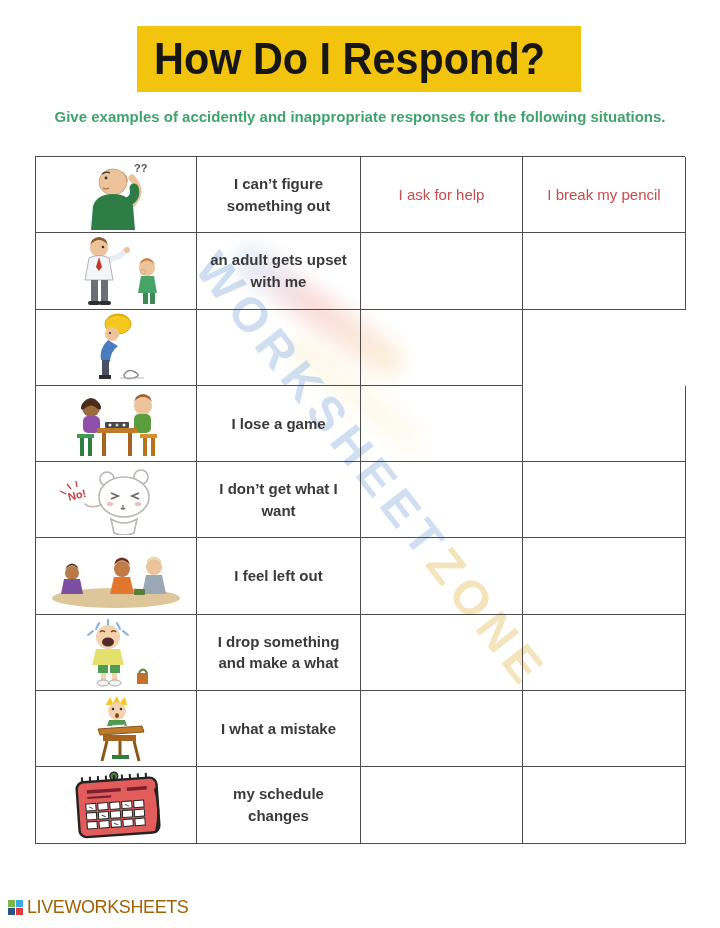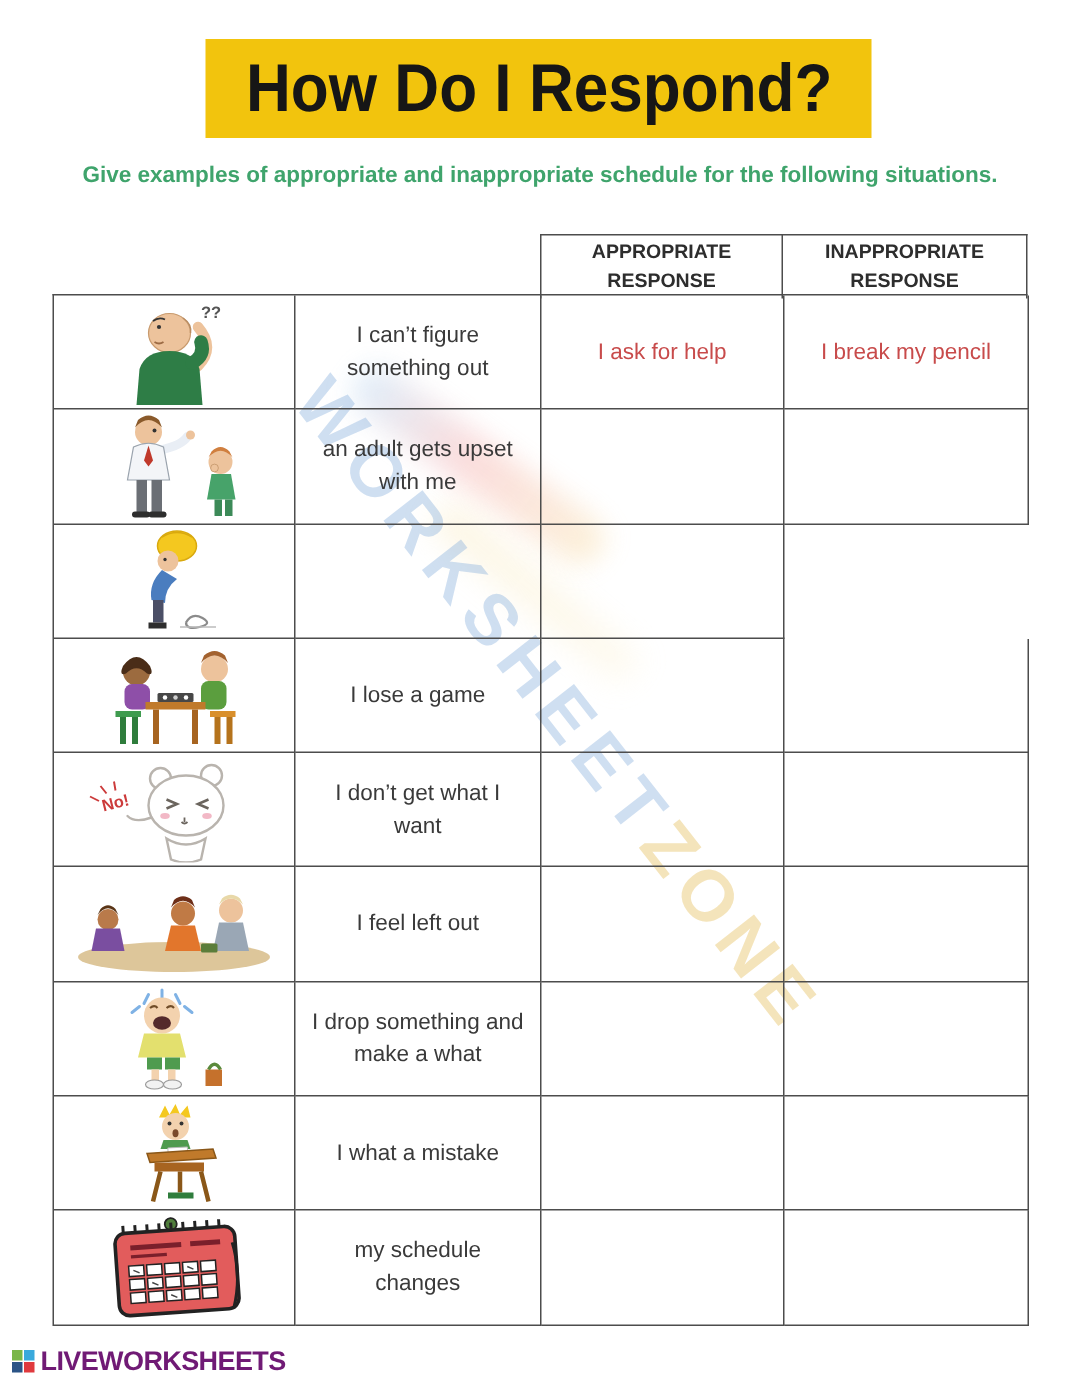--- a/index.html
+++ b/index.html
@@ -1,20 +1,20 @@
 <!DOCTYPE html>
 <html><head>
 <meta charset="utf-8">
 <style>
   html,body{margin:0;padding:0;}
   body{width:720px;height:928px;background:#ffffff;font-family:"Liberation Sans",sans-serif;position:relative;overflow:hidden;}
   .page{position:absolute;inset:0;}
 
   
-  .banner{position:absolute;left:137px;top:26px;width:444px;height:66px;background:#F2C40D;display:flex;align-items:center;justify-content:center;z-index:2;}
+  .banner{position:absolute;left:137px;top:26px;width:444px;height:66px;background:#F2C40D;display:flex;align-items:center;justify-content:flex-start;z-index:2;}
   .banner h1{margin:0;font-size:45px;font-weight:800;color:#161616;letter-spacing:0px;transform:scaleX(.92);white-space:nowrap;}
 
   
   .subtitle{position:absolute;left:0;top:108px;width:720px;text-align:center;font-size:15px;font-weight:600;color:#3FA46C;z-index:2;}
 
   
   .watermark{position:absolute;left:228px;top:242px;transform:rotate(52deg);transform-origin:left top;font-size:48px;font-weight:700;letter-spacing:7px;white-space:nowrap;z-index:0;user-select:none;}
   .watermark .wm-blue{color:rgba(128,172,219,0.38);}
   .watermark .wm-yellow{color:rgba(233,198,112,0.48);}
   .smudge1{position:absolute;left:248px;top:238px;width:200px;height:34px;transform:rotate(36deg);transform-origin:left top;
@@ -29,51 +29,46 @@
   .thead{display:grid;grid-template-columns:325px 162px 163px;height:40px;}
   .th{border:1px solid #4d4d4d;border-bottom:none;display:flex;align-items:center;justify-content:center;text-align:center;
       font-size:13px;font-weight:700;color:#2d2d2d;line-height:1.45;padding:2px 26px;box-sizing:border-box;}
   .th.second{border-left:none;}
   .tbody{border-top:1px solid #4d4d4d;border-left:1px solid #4d4d4d;}
   .trow{display:grid;grid-template-columns:161px 164px 162px 163px;height:76.3px;}
   .cell{border-right:1px solid #4d4d4d;border-bottom:1px solid #4d4d4d;display:flex;align-items:center;justify-content:center;box-sizing:border-box;background:transparent;}
   .c-img .imgbox{width:150px;height:70px;display:flex;align-items:center;justify-content:center;}
   .c-img svg{display:block;}
   .c-sit{padding:4px 10px;}
-  .sit-text{font-size:15px;color:#3a3a3a;text-align:center;line-height:1.45;}
+  .sit-text{font-size:15px;color:#3a3a3a;text-align:center;line-height:1.45;font-weight:bold;}
   .ans-text{font-size:15px;color:#C84B4B;line-height:1.4;}
 
   
   .footer{position:absolute;left:8px;top:897px;display:flex;align-items:center;gap:4px;z-index:2;}
   .lw-grid{display:grid;grid-template-columns:7px 7px;grid-template-rows:7px 7px;gap:1px;}
   .lw-grid i{display:block;}
   .lw-g1{background:#7AB648;} .lw-g2{background:#3AA9DC;} .lw-g3{background:#2B5486;} .lw-g4{background:#E03A3E;}
-  .brand{font-size:18px;font-weight:700;color:#701a75;letter-spacing:-0.4px;}
+  .brand{font-size:18px;font-weight:400;color:#a16207;letter-spacing:-0.4px;}
 </style>
 </head>
 <body>
 
 <div class="page">
 
   <div class="smudge1"></div>
   <div class="smudge2"></div>
   <div class="watermark"><span class="wm-blue">WORKSHEET</span><span class="wm-yellow">ZONE</span></div>
 
   <div class="banner">
     <h1>How Do I Respond?</h1>
   </div>
 
-  <div class="subtitle">Give examples of appropriate and inappropriate schedule for the following situations.</div>
+  <div class="subtitle">Give examples of accidently and inappropriate responses for the following situations.</div>
 
   <div class="tbl">
-    <div class="thead">
-      <div></div>
-      <div class="th">APPROPRIATE RESPONSE</div>
-      <div class="th second">INAPPROPRIATE RESPONSE</div>
-    </div>
     <div class="tbody">
   <div class="trow">
     <div class="cell c-img">
             <span class="imgbox">
               <svg width="120" height="70" viewBox="0 0 120 70">
     <text class="icon-text" x="78" y="12" font-size="11" font-weight="bold" fill="#555">??</text>
     <path d="M76 44 q12 -12 0 -26" stroke="#edc39c" stroke-width="7" fill="none" stroke-linecap="round"></path>
     <ellipse cx="57" cy="22" rx="14" ry="13" fill="#edc39c" stroke="#c89a6d" stroke-width="0.8"></ellipse>
     <path d="M66 12 q6 4 5 10" stroke="#b98c62" stroke-width="1" fill="none"></path>
     <circle cx="50" cy="18" r="1.4" fill="#333"></circle>

